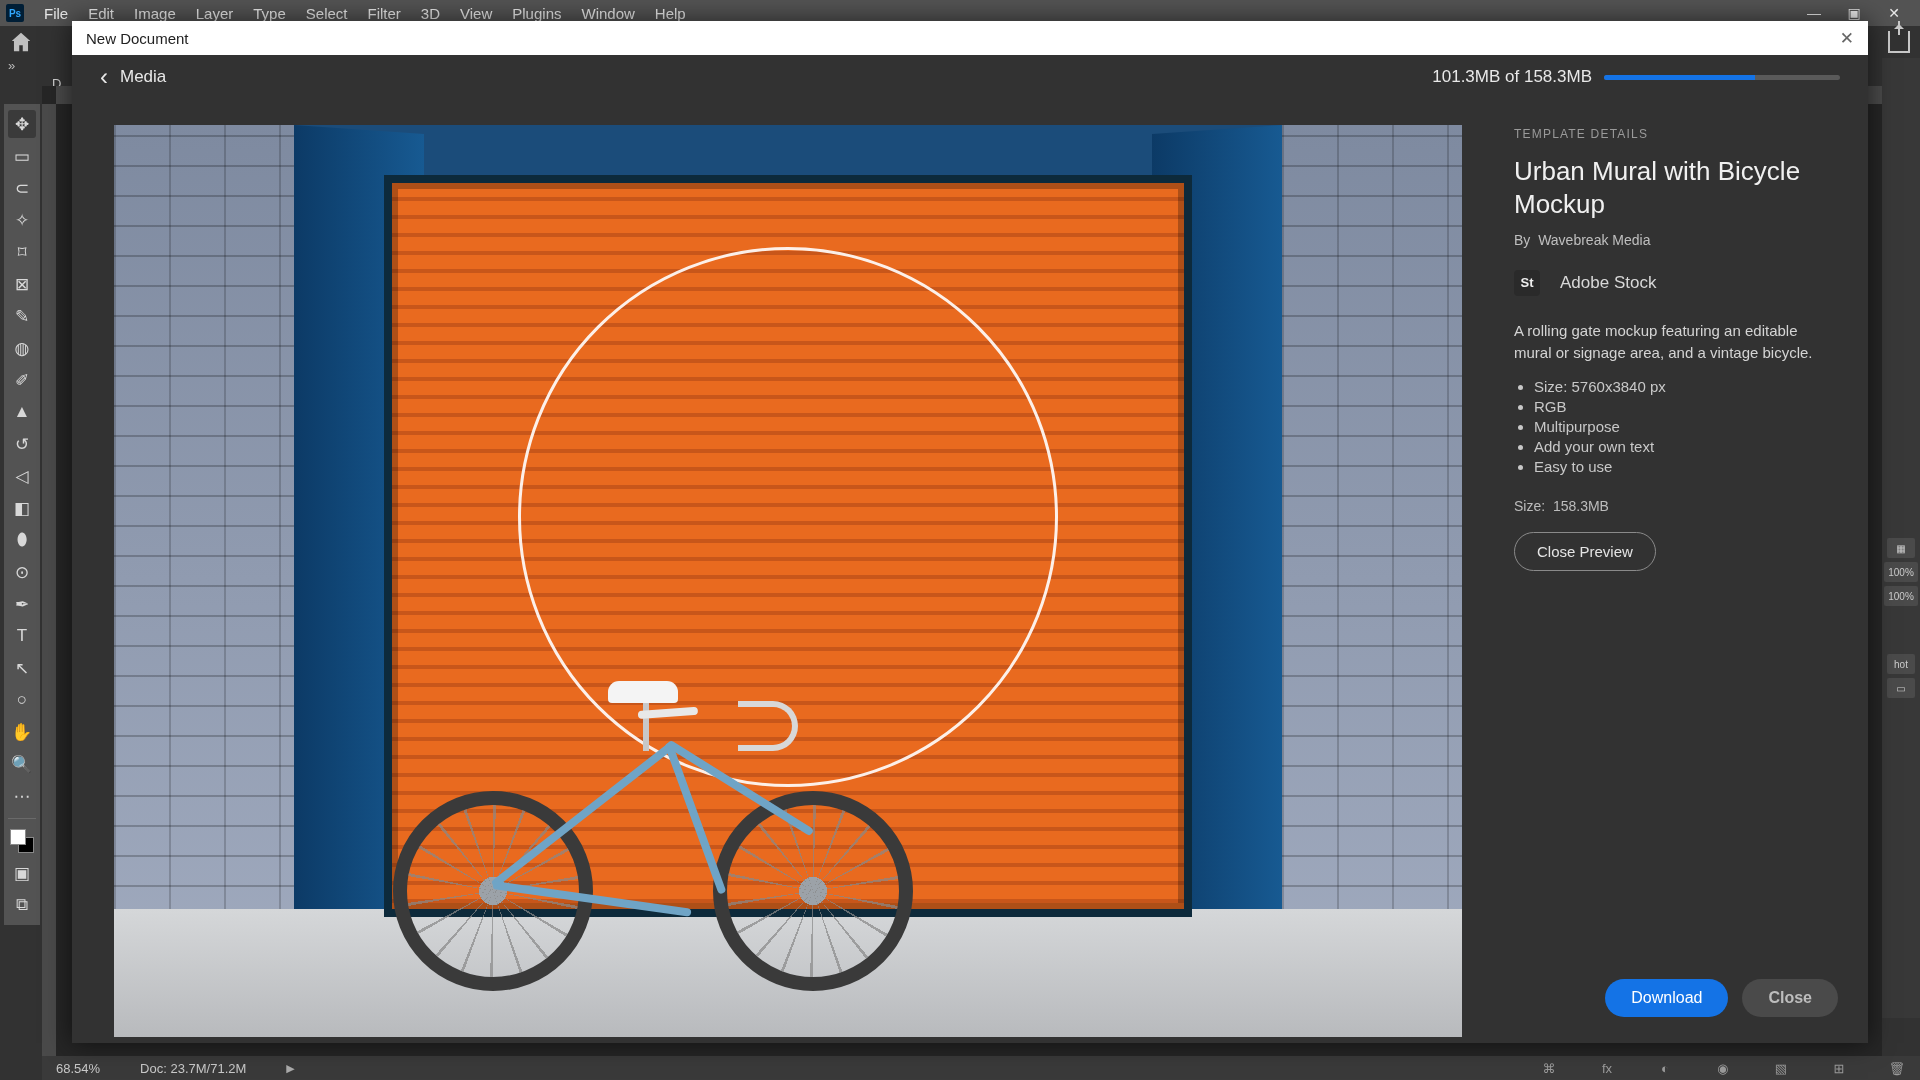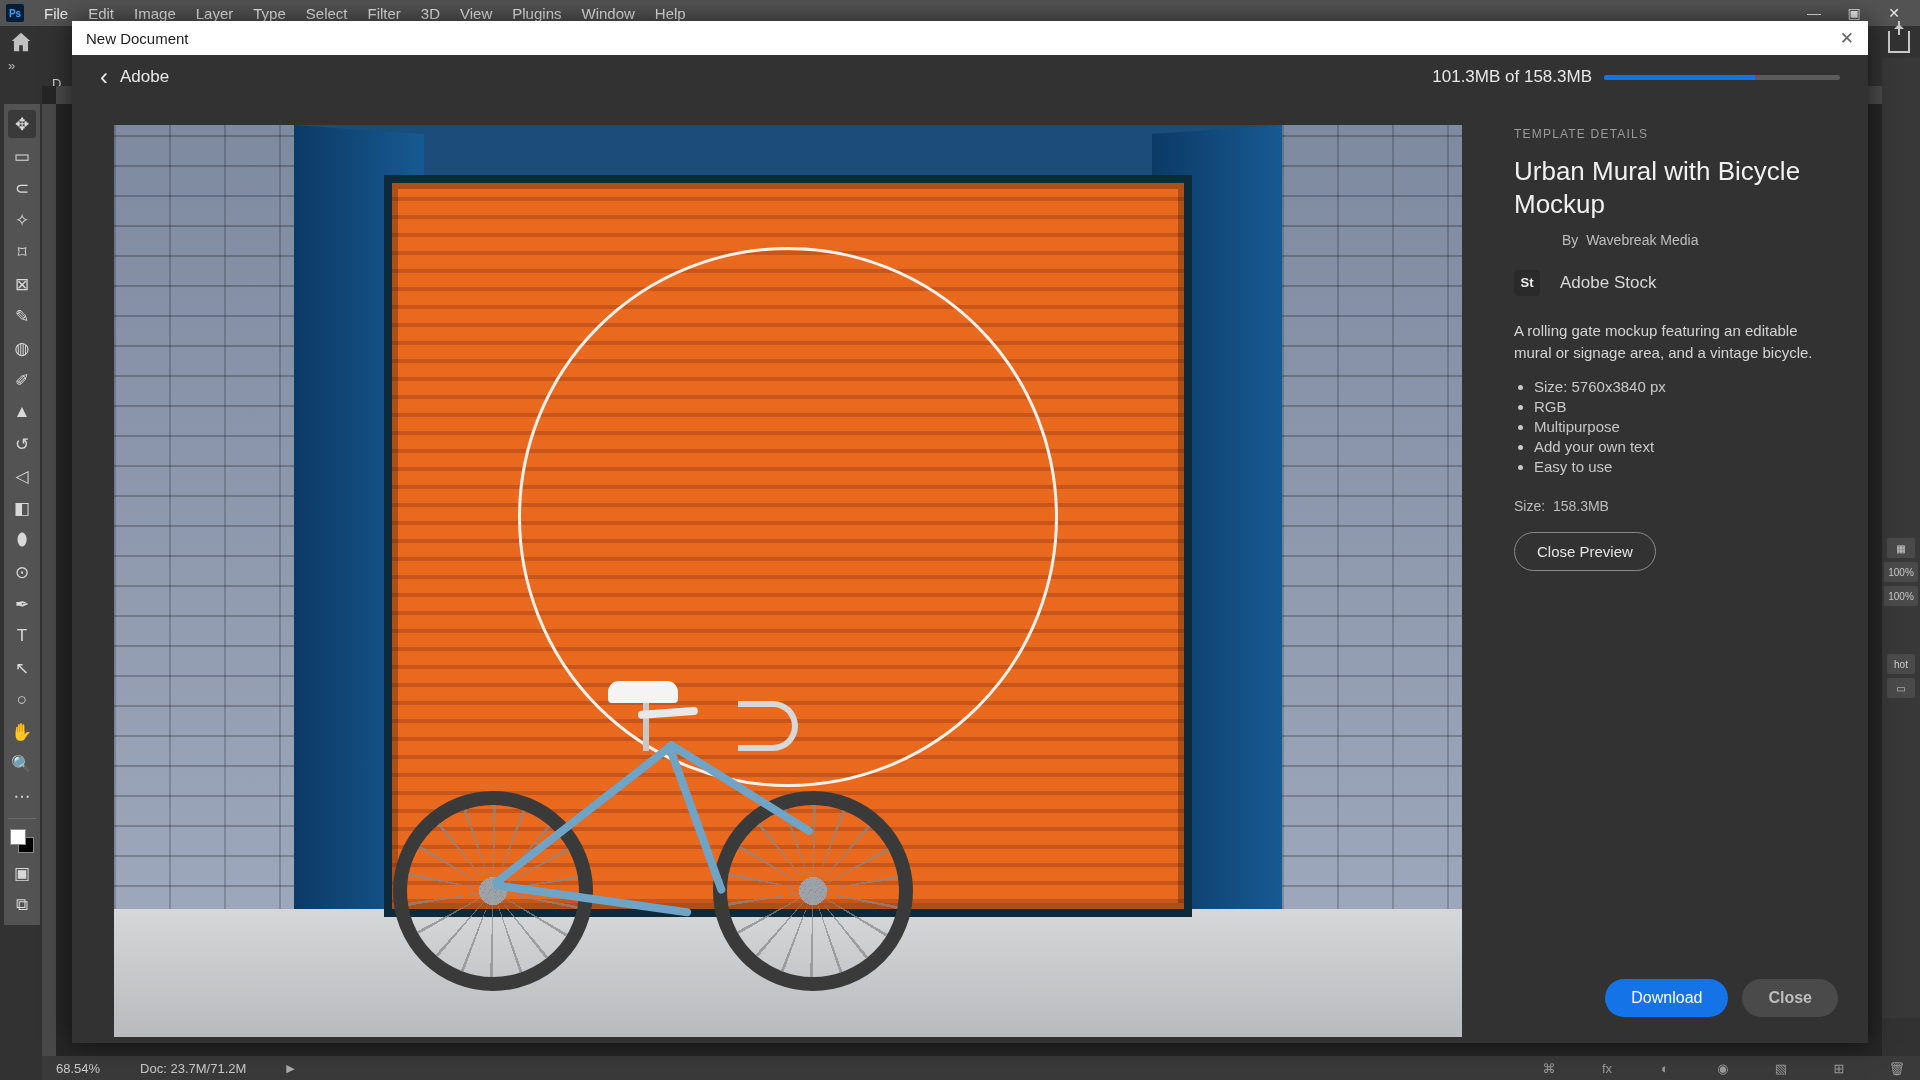--- a/index.html
+++ b/index.html
@@ -100,21 +100,21 @@
 .t4 { left:175px; top:-2px; width:170px; transform:rotate(32deg);}
 .t5 { left:145px; top:-30px; width:60px; background:#e8e8e8; transform:rotate(-4deg);}
 .seat { position:absolute; left:115px; top:-60px; width:70px; height:22px; background:#f4f4f4; border-radius:11px 11px 4px 4px;}
 .seatpost { position:absolute; left:150px; top:-40px; width:6px; height:50px; background:#c8c8c8;}
 .handle { position:absolute; right:15px; top:-40px; width:60px; height:50px; border:6px solid #d8d8d8; border-left:none; border-radius:0 30px 30px 0;}
 
 
 .details { width: 380px; padding: 28px 30px 20px 26px; background: #323232; color: #d8d8d8; display: flex; flex-direction: column; font-size: 15px; }
 .details .hdr { font-size: 12px; letter-spacing: 1.2px; color: #9a9a9a; margin-bottom: 14px; }
 .details .title { font-size: 26px; line-height: 1.28; color: #f0f0f0; margin-bottom: 10px; font-weight: 400; }
-.details .byline { font-size: 14px; color: #bfbfbf; margin-bottom: 22px; margin-left: 48px; }
+.details .byline { font-size: 14px; color: #bfbfbf; margin-bottom: 22px; }
 .details .stock-row { display: flex; align-items: center; gap: 20px; margin-bottom: 24px; }
 .details .stock-badge { width: 26px; height: 26px; background: #2a2a2a; color: #eee; font-size: 13px; font-weight: 700; display: flex; align-items: center; justify-content: center; border-radius: 4px; }
 .details .stock-row span.label { font-size: 17px; }
 .details .desc { font-size: 15px; line-height: 1.5; color: #d4d4d4; margin-bottom: 10px; }
 .details ul { list-style: disc; padding-left: 20px; font-size: 15px; color: #c8c8c8; margin-bottom: 20px; }
 .details ul li { margin: 3px 0; }
 .details .size-row { font-size: 14px; color: #bcbcbc; margin-bottom: 18px; }
 .details .close-preview { border: 1px solid #8a8a8a; background: transparent; color: #e4e4e4; padding: 10px 22px; border-radius: 22px; font-size: 15px; cursor: pointer; align-self: flex-start; }
 .details .footer-btns { margin-top: auto; display: flex; gap: 14px; justify-content: flex-end; padding-bottom: 6px;}
 .details .btn { padding: 10px 26px; border-radius: 22px; font-size: 16px; border: none; cursor: pointer; }
@@ -216,21 +216,21 @@
 </div>
 
 <div class="dialog">
   <div class="title-bar">
     <span>New Document</span>
     <span class="close-x">✕</span>
   </div>
   <div class="top-row">
     <div class="back">
       <span class="chev">‹</span>
-      <span>Adobe</span>
+      <span>Media</span>
     </div>
     <div class="progress-text">101.3MB of 158.3MB</div>
     <div class="progress-bar">
       <div class="fill" style="width: 64%;"></div>
     </div>
   </div>
   <div class="body">
     <div class="preview">
       <div class="mockup">
         <div class="brick left"></div>

